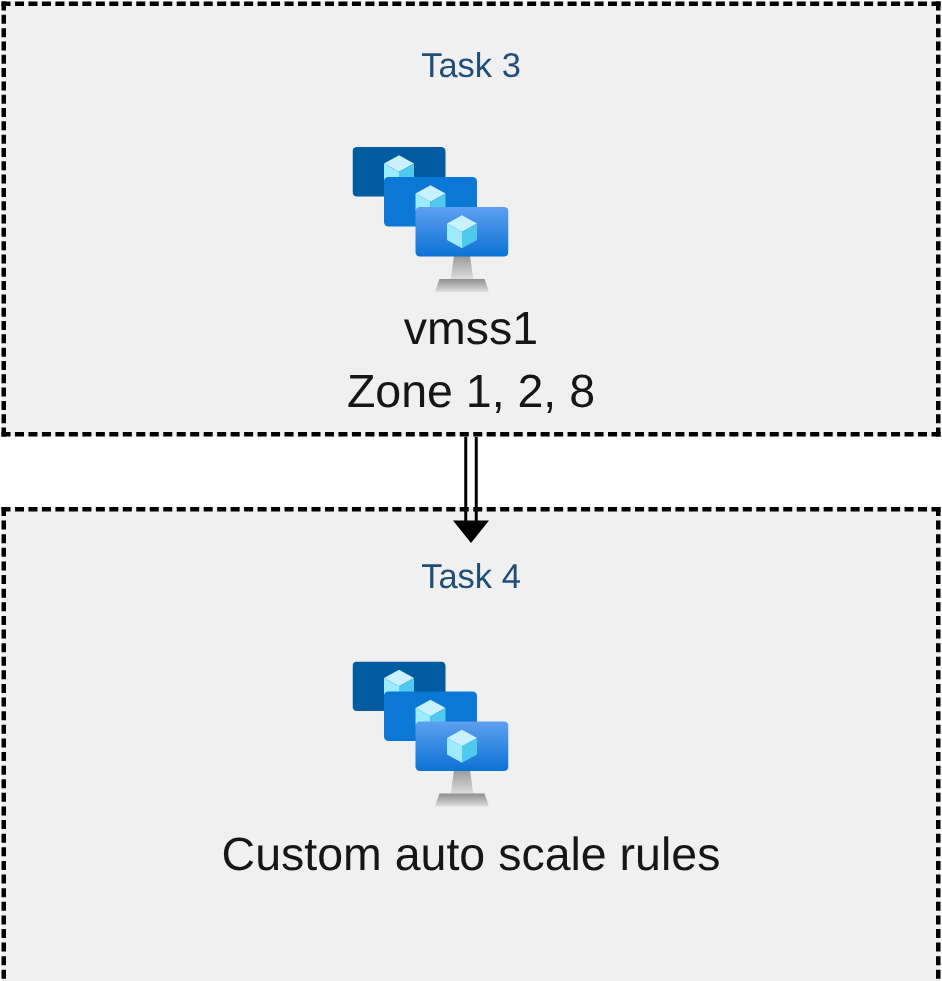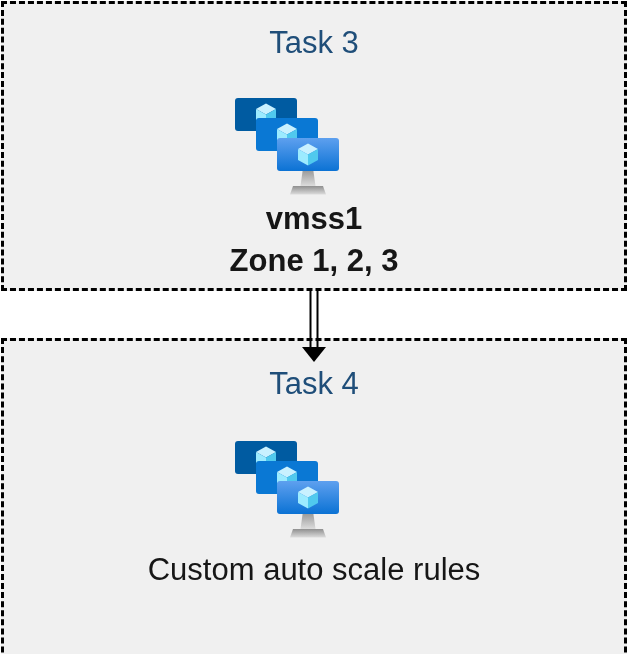--- a/index.html
+++ b/index.html
@@ -23,21 +23,21 @@
     background: var(--box_bg, #f0f0f0);
     border: 3px dashed var(--box_border, #000000);
     display: flex;
     flex-direction: column;
     align-items: center;
   }
   #box-task3 { top: 1px; height: 290px; }
   #box-task4 { top: 338px; height: 369px; }
 
   .box-title {
-    font-size: 31px;
+    font-size: 23px;
     line-height: 38px;
     color: var(--title, #1f4e79);
     white-space: nowrap;
   }
   #box-task3 .box-title { margin-top: 20px; }
   #box-task4 .box-title { margin-top: 24px; }
 
   .vmss-icon {
     width: 104px;
     height: 98px;
@@ -48,21 +48,21 @@
   #box-task3 .vmss-icon { margin-top: 36px; }
   #box-task4 .vmss-icon { margin-top: 38px; }
 
   .caption {
     text-align: center;
     font-size: 31px;
     line-height: 42px;
     color: var(--caption, #161616);
     white-space: nowrap;
   }
-  #box-task3 .caption { margin-top: 2px; font-weight: bold; }
+  #box-task3 .caption { margin-top: 2px; }
   #box-task4 .caption { margin-top: 10px; text-align: center; }
 
   .connector {
     position: absolute;
     left: 301px;
     top: 291px;
     width: 26px;
     height: 71px;
     z-index: 2;
   }
@@ -104,21 +104,21 @@
 
 <div id="stage">
 
   <div class="task-box" id="box-task3">
     <div class="box-title">Task 3</div>
     <svg class="vmss-icon" viewBox="0 0 104 98">
       <use href="#vmss-art"></use>
     </svg>
     <div class="caption">
       <div>vmss1</div>
-      <div>Zone 1, 2, 3</div>
+      <div>Zone 1, 2, 8</div>
     </div>
   </div>
 
   <svg class="connector" viewBox="0 0 26 71">
     <line x1="9.5" y1="0" x2="9.5" y2="57"></line>
     <line x1="16.5" y1="0" x2="16.5" y2="57"></line>
     <polygon points="1,56 25,56 13,71"></polygon>
   </svg>
 
   <div class="task-box" id="box-task4">

